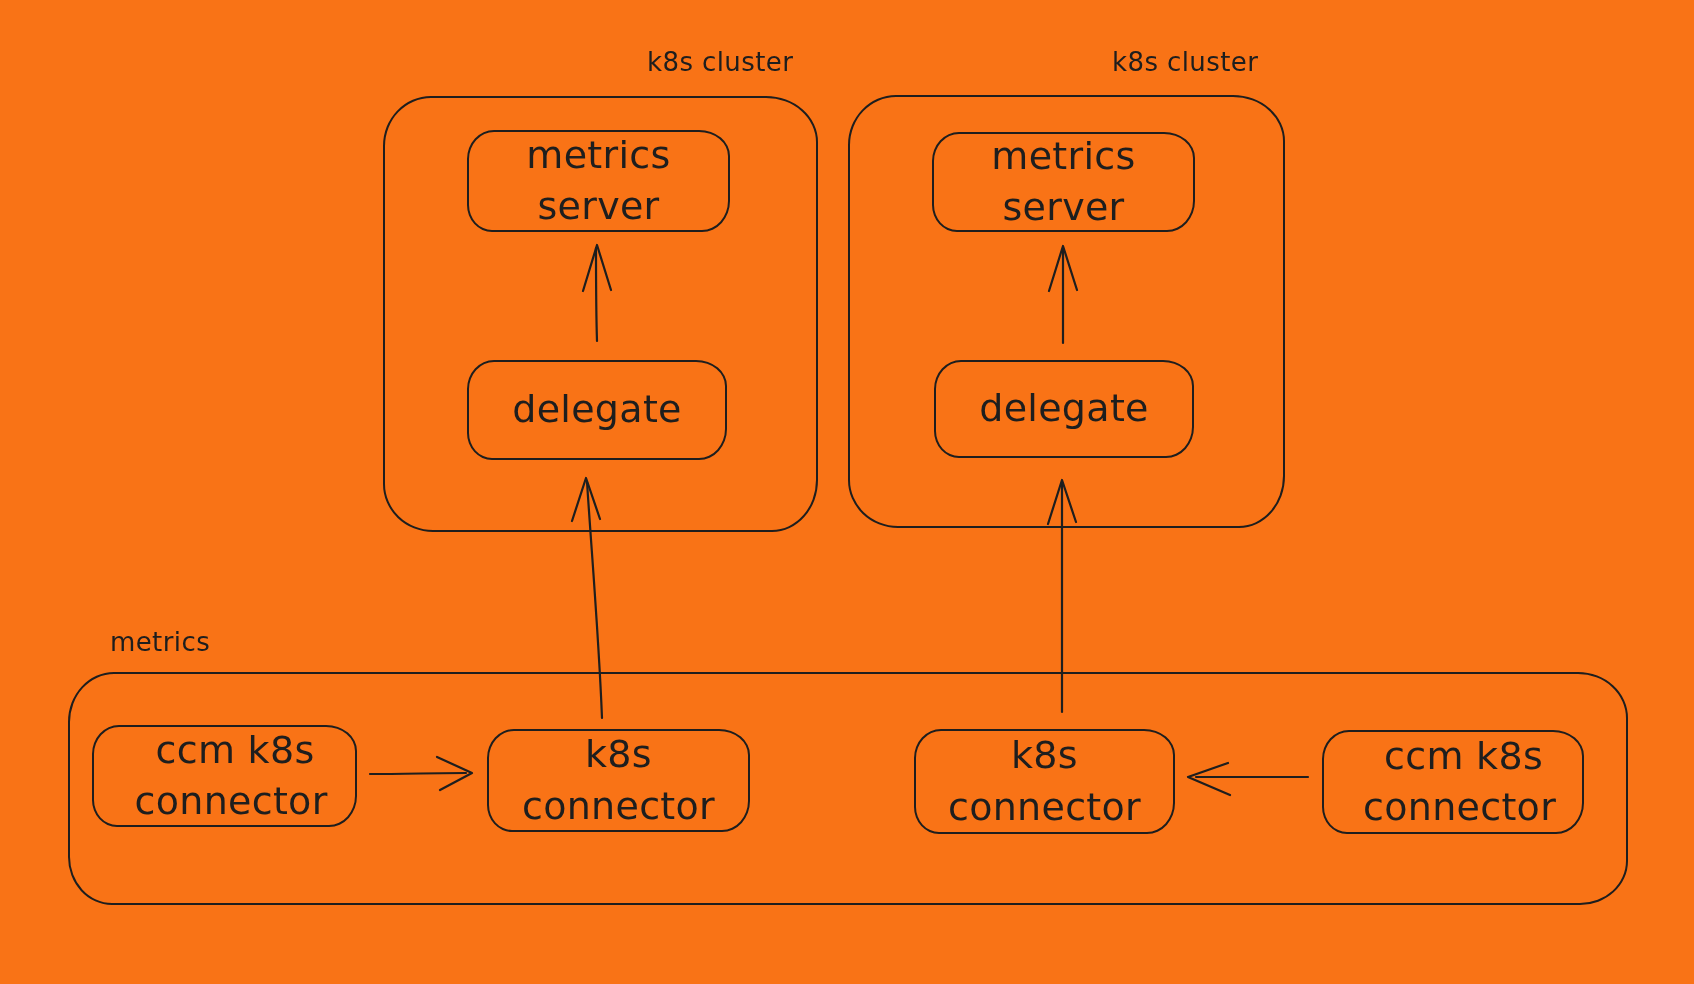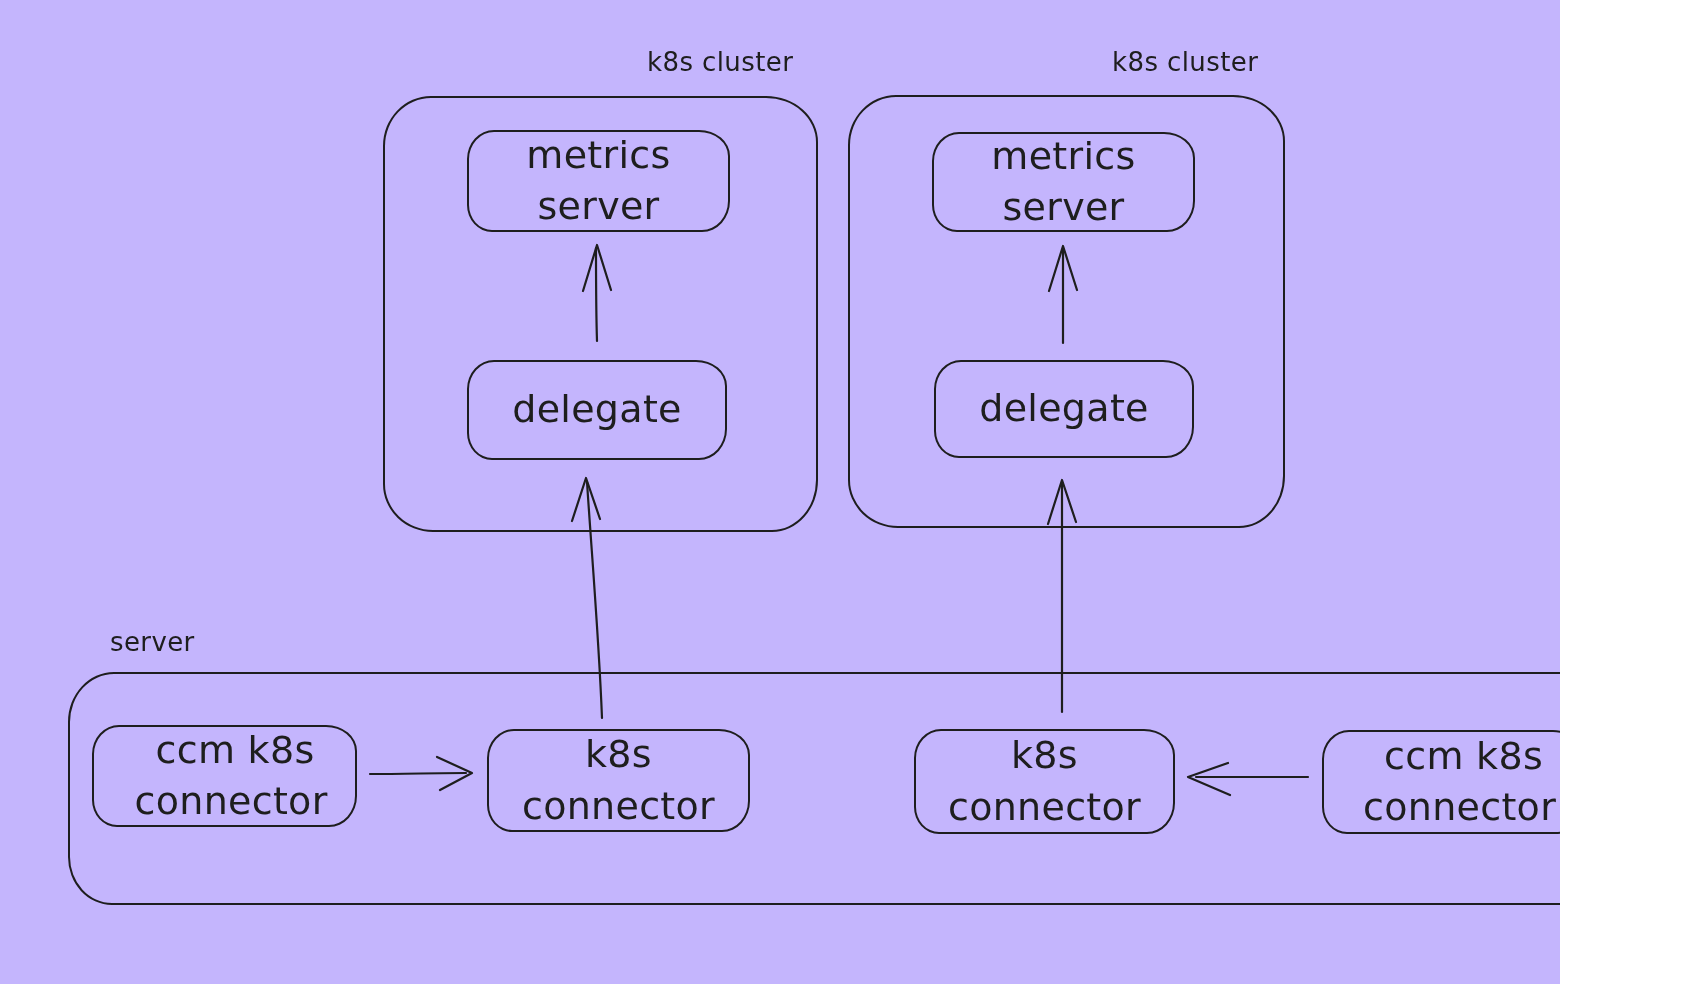--- a/index.html
+++ b/index.html
@@ -1,20 +1,20 @@
 <!DOCTYPE html>
 <html><head>
 <meta charset="utf-8">
 <style>
   html, body { margin: 0; padding: 0; background: #ffffff; }
   .canvas {
     position: relative;
-    width: 1560px;
+    width: 1694px;
     height: 984px;
-    background: #c4b5fd;
+    background: #f97316;
     font-family: "DejaVu Sans", sans-serif;
     color: #1e1e1e;
     overflow: hidden;
   }
   .frame {
     position: absolute;
     border: 2.5px solid #1e1e1e;
     background: transparent;
     box-sizing: border-box;
   }
@@ -56,21 +56,21 @@
     stroke-linejoin: round;
   }
 </style>
 </head>
 <body>
 
 <div class="canvas">
 
   <div class="float-label" style="left:647px; top:46px;">k8s cluster</div>
   <div class="float-label" style="left:1112px; top:46px;">k8s cluster</div>
-  <div class="float-label" style="left:110px; top:626px;">server</div>
+  <div class="float-label" style="left:110px; top:626px;">metrics</div>
 
   <div class="frame cluster-frame" style="left:383px; top:96px; width:435px; height:436px;">
     <div class="node" style="left:82px; top:32px; width:263px; height:102px;">
       <span>metrics server</span>
     </div>
     <div class="node" style="left:82px; top:262px; width:260px; height:100px;">
       <span>delegate</span>
     </div>
   </div>
 

